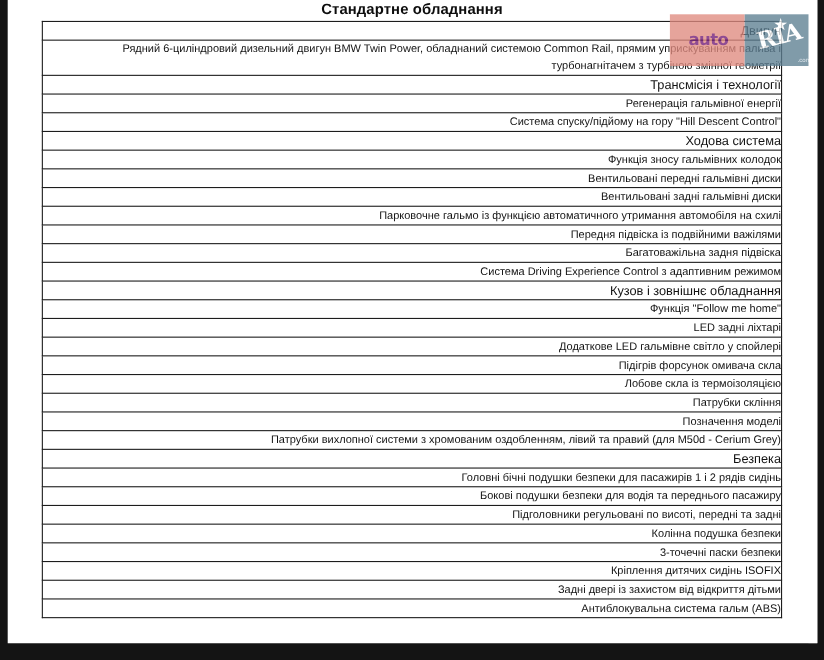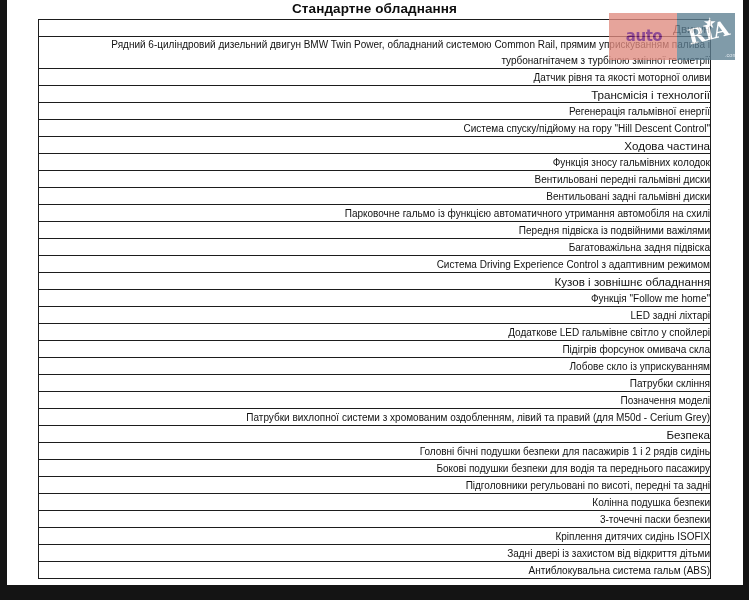--- a/index.html
+++ b/index.html
@@ -205,33 +205,30 @@
 
     <table id="spec-table">
       <tbody id="spec-table-body">
           <tr>
             <td class="section-head">Двигун</td>
           </tr>
           <tr>
             <td class="tall">Рядний 6-циліндровий дизельний двигун BMW Twin Power, обладнаний системою Common Rail, прямим уприскуванням палива і турбонагнітачем з турбіною змінної геометрії</td>
           </tr>
           <tr>
-            <td>Датчик рівня та якості моторної оливи</td>
-          </tr>
-          <tr>
             <td class="section-head">Трансмісія і технології</td>
           </tr>
           <tr>
             <td>Регенерація гальмівної енергії</td>
           </tr>
           <tr>
             <td>Система спуску/підйому на гору "Hill Descent Control"</td>
           </tr>
           <tr>
-            <td class="section-head">Ходова частина</td>
+            <td class="section-head">Ходова система</td>
           </tr>
           <tr>
             <td>Функція зносу гальмівних колодок</td>
           </tr>
           <tr>
             <td>Вентильовані передні гальмівні диски</td>
           </tr>
           <tr>
             <td>Вентильовані задні гальмівні диски</td>
           </tr>
@@ -256,21 +253,21 @@
           <tr>
             <td>LED задні ліхтарі</td>
           </tr>
           <tr>
             <td>Додаткове LED гальмівне світло у спойлері</td>
           </tr>
           <tr>
             <td>Підігрів форсунок омивача скла</td>
           </tr>
           <tr>
-            <td>Лобове скло із уприскуванням</td>
+            <td>Лобове скла із термоізоляцією</td>
           </tr>
           <tr>
             <td>Патрубки скління</td>
           </tr>
           <tr>
             <td>Позначення моделі</td>
           </tr>
           <tr>
             <td>Патрубки вихлопної системи з хромованим оздобленням, лівий та правий (для M50d - Cerium Grey)</td>
           </tr>

